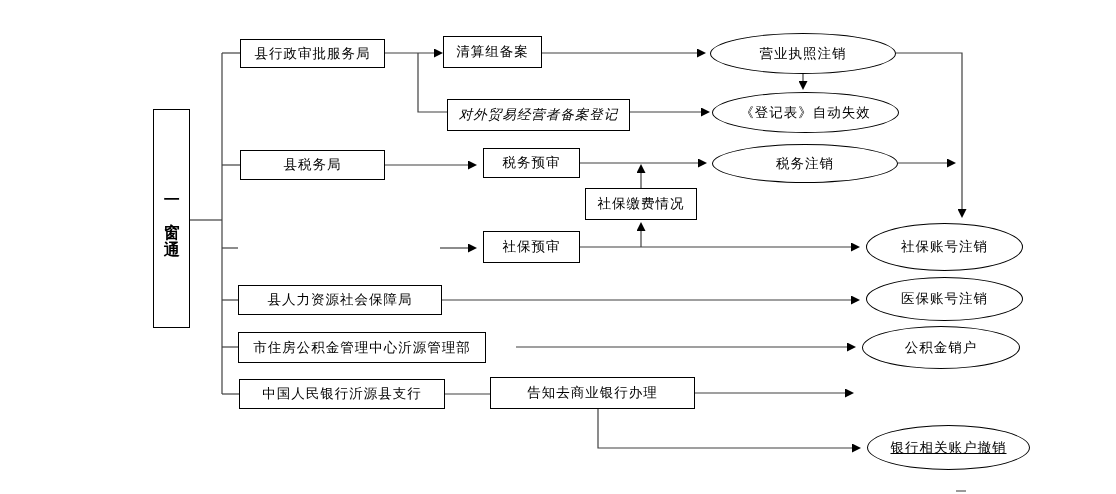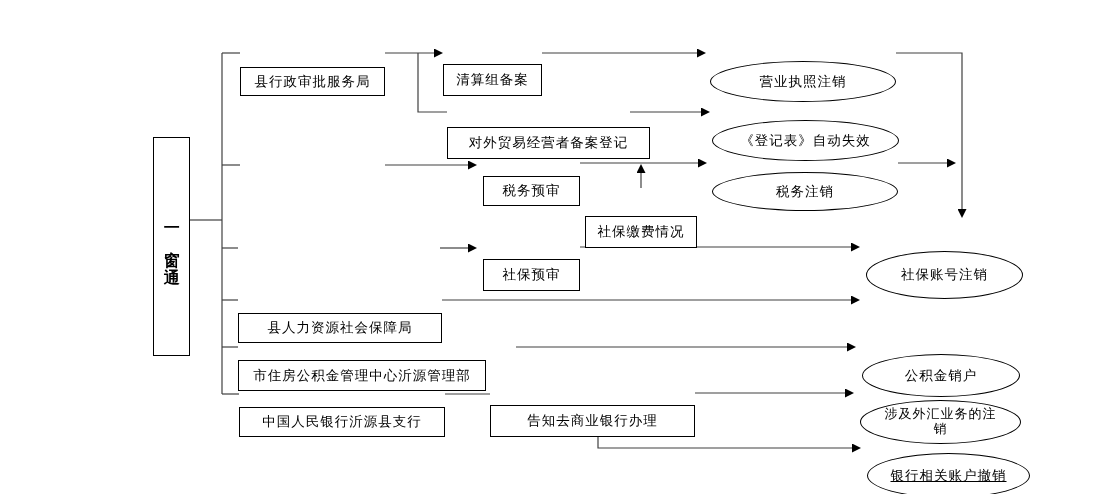--- a/index.html
+++ b/index.html
@@ -18,21 +18,20 @@
     border: 1px solid #000000;
     background: #ffffff;
     display: flex;
     align-items: center;
     justify-content: center;
     font-size: 13.5px;
     letter-spacing: 1px;
     text-align: center;
     box-sizing: border-box;
     line-height: 1.15;
-    margin-top: 28px;
   }
   .ellipse { border-radius: 50%; padding: 0 10px; }
   .root-box { font-size: 16px; font-weight: bold; }
   .root-label {
     writing-mode: vertical-rl;
     text-orientation: upright;
     letter-spacing: 19px;
     white-space: nowrap;
   }
   .forex { font-size: 13px; padding: 0 22px; }
@@ -85,32 +84,33 @@
     </g>
 
     <path d="M956 491 H966" stroke="#9a9a9a" stroke-width="2"></path>
   </svg>
 
   <div class="node root-box" style="left:153px; top:109px; width:37px; height:219px;">
     <span class="root-label">一窗通</span>
   </div>
 
   <div class="node" style="left:240px; top:39px; width:145px; height:29px;">县行政审批服务局</div>
+  <div class="node" style="left:240px; top:150px; width:145px; height:30px;">县税务局</div>
   <div class="node" style="left:238px; top:285px; width:204px; height:30px;">县人力资源社会保障局</div>
   <div class="node" style="left:238px; top:332px; width:248px; height:31px;">市住房公积金管理中心沂源管理部</div>
   <div class="node" style="left:239px; top:379px; width:206px; height:30px;">中国人民银行沂源县支行</div>
 
   <div class="node" style="left:443px; top:36px; width:99px; height:32px;">清算组备案</div>
-  <div class="node" style="left:447px; top:99px; width:203px; height:32px;">对外贸易经营者备案登记</div>
+  <div class="node" style="left:447px; top:99px; width:183px; height:32px;font-style:italic;">对外贸易经营者备案登记</div>
   <div class="node" style="left:585px; top:188px; width:112px; height:32px;">社保缴费情况</div>
   <div class="node" style="left:483px; top:148px; width:97px; height:30px;">税务预审</div>
   <div class="node" style="left:483px; top:231px; width:97px; height:32px;">社保预审</div>
   <div class="node" style="left:490px; top:377px; width:205px; height:32px;">告知去商业银行办理</div>
 
   <div class="node ellipse" style="left:712px; top:92px; width:187px; height:41px;">《登记表》自动失效</div>
   <div class="node ellipse" style="left:710px; top:33px; width:186px; height:41px;">营业执照注销</div>
   <div class="node ellipse" style="left:712px; top:144px; width:186px; height:39px;">税务注销</div>
   <div class="node ellipse" style="left:866px; top:223px; width:157px; height:48px;">社保账号注销</div>
+  <div class="node ellipse" style="left:866px; top:277px; width:157px; height:44px;">医保账号注销</div>
   <div class="node ellipse" style="left:862px; top:326px; width:158px; height:43px;">公积金销户</div>
-  <div class="node ellipse forex" style="left:860px; top:372px; width:161px; height:44px;">涉及外汇业务的注销</div>
   <div class="node ellipse" style="left:867px; top:425px; width:163px; height:45px;text-decoration:underline;">银行相关账户撤销</div>
 
 </div>
 
 </body></html>

